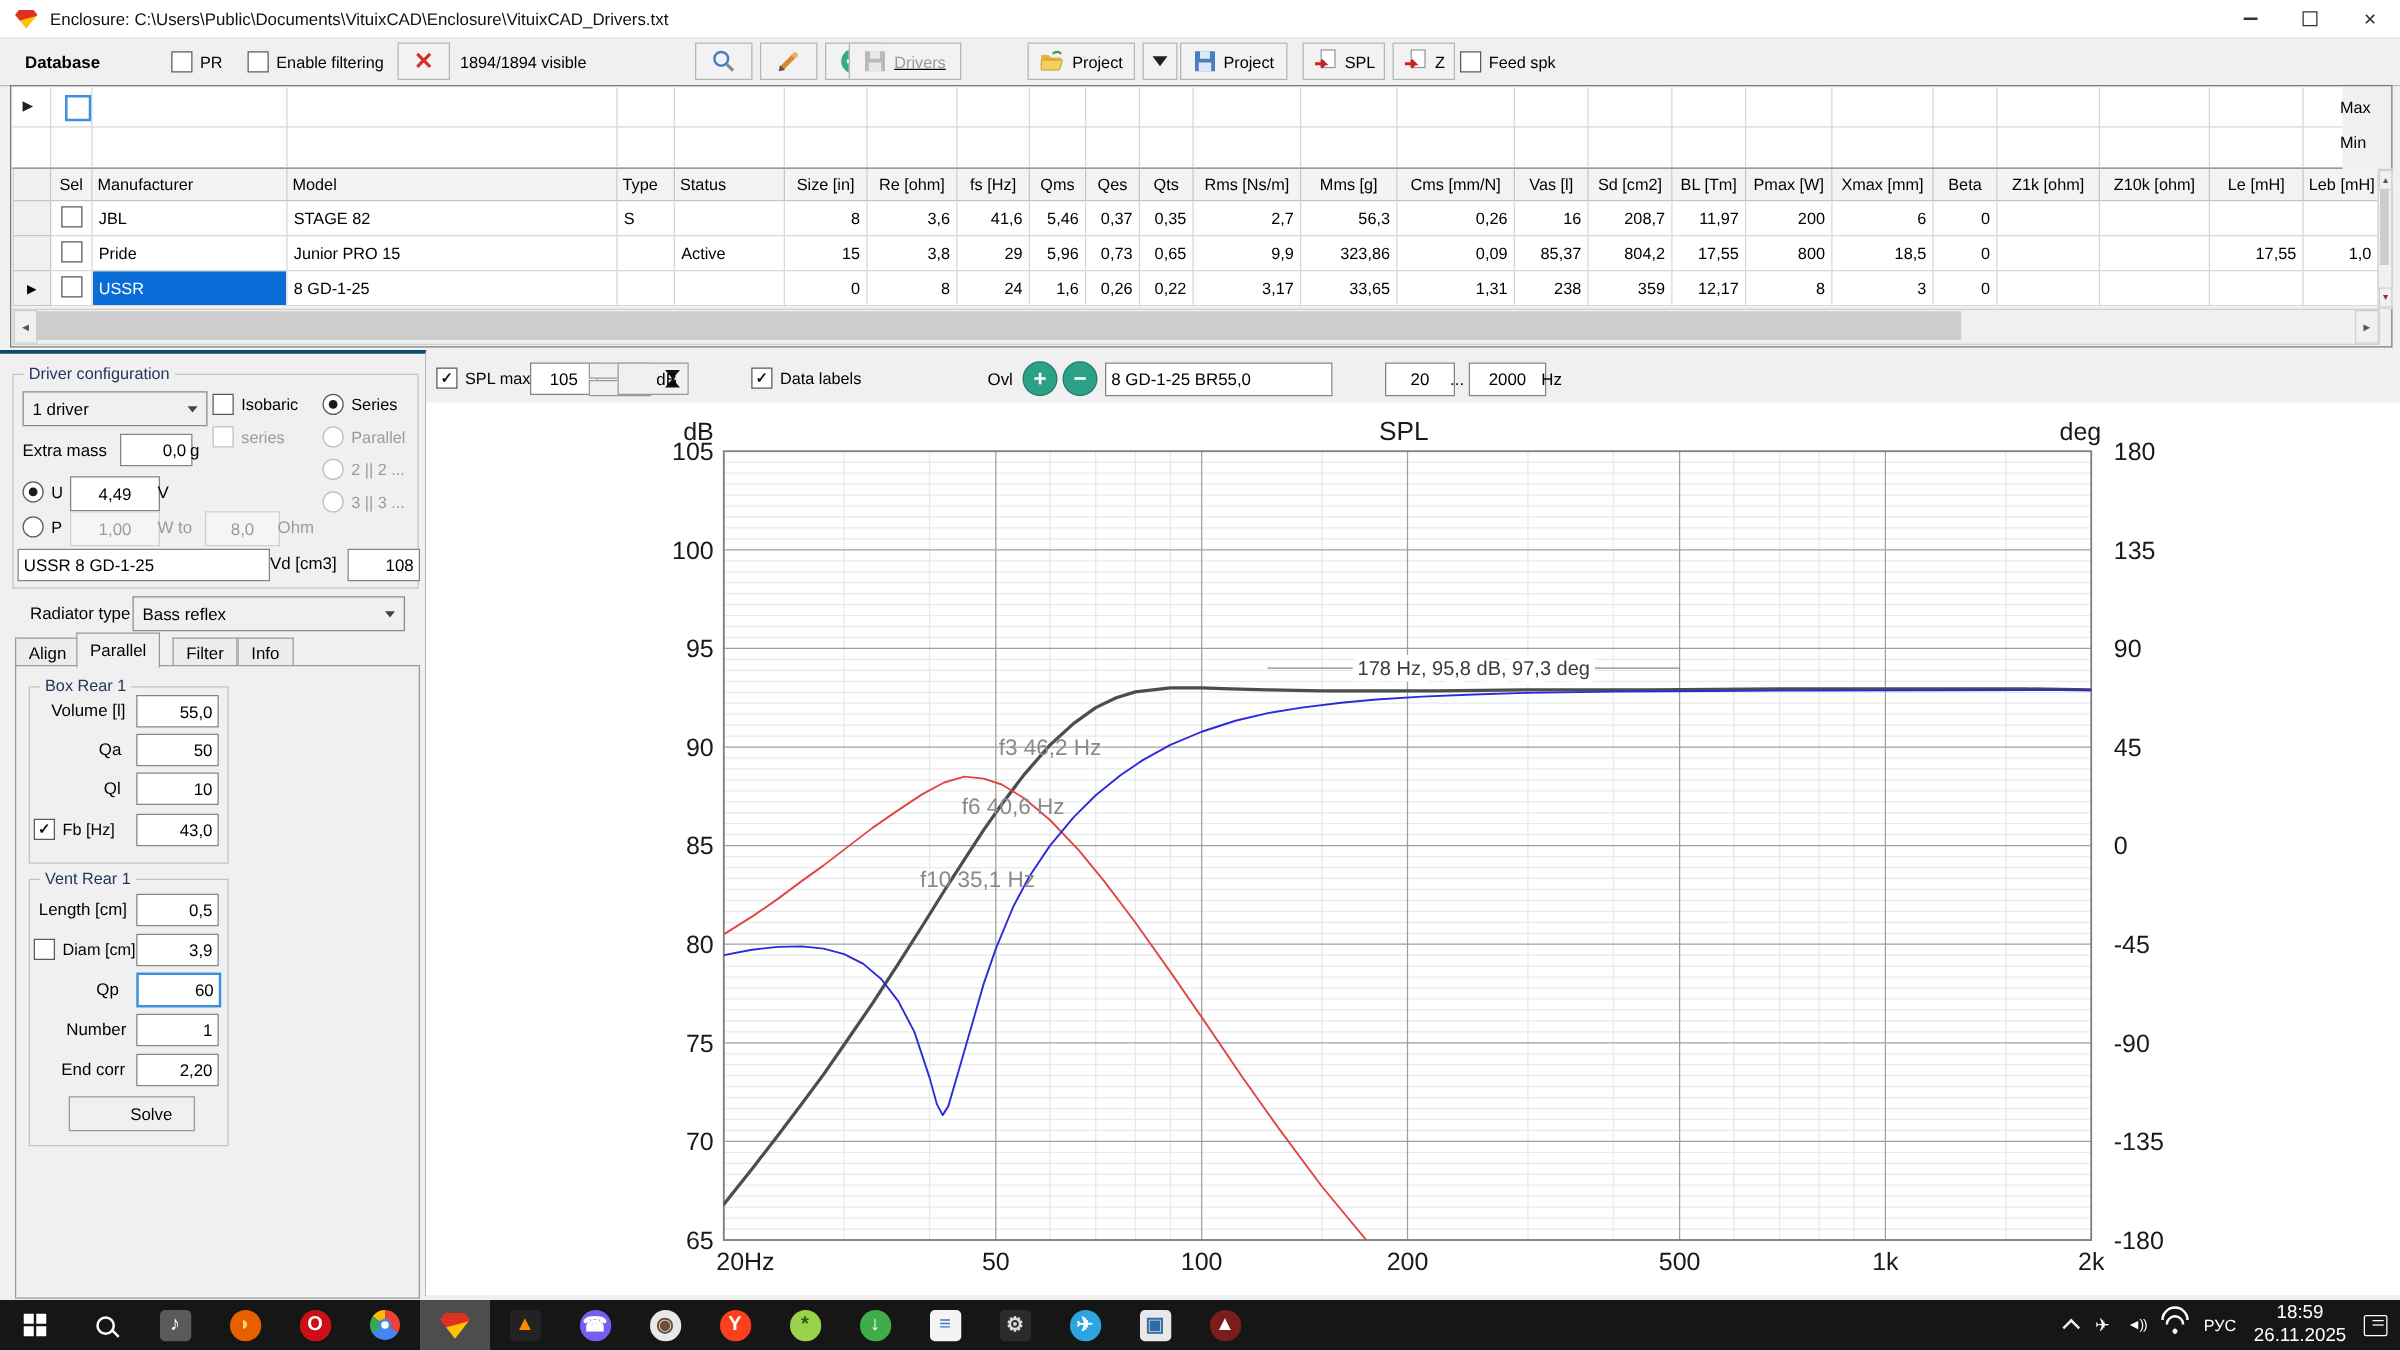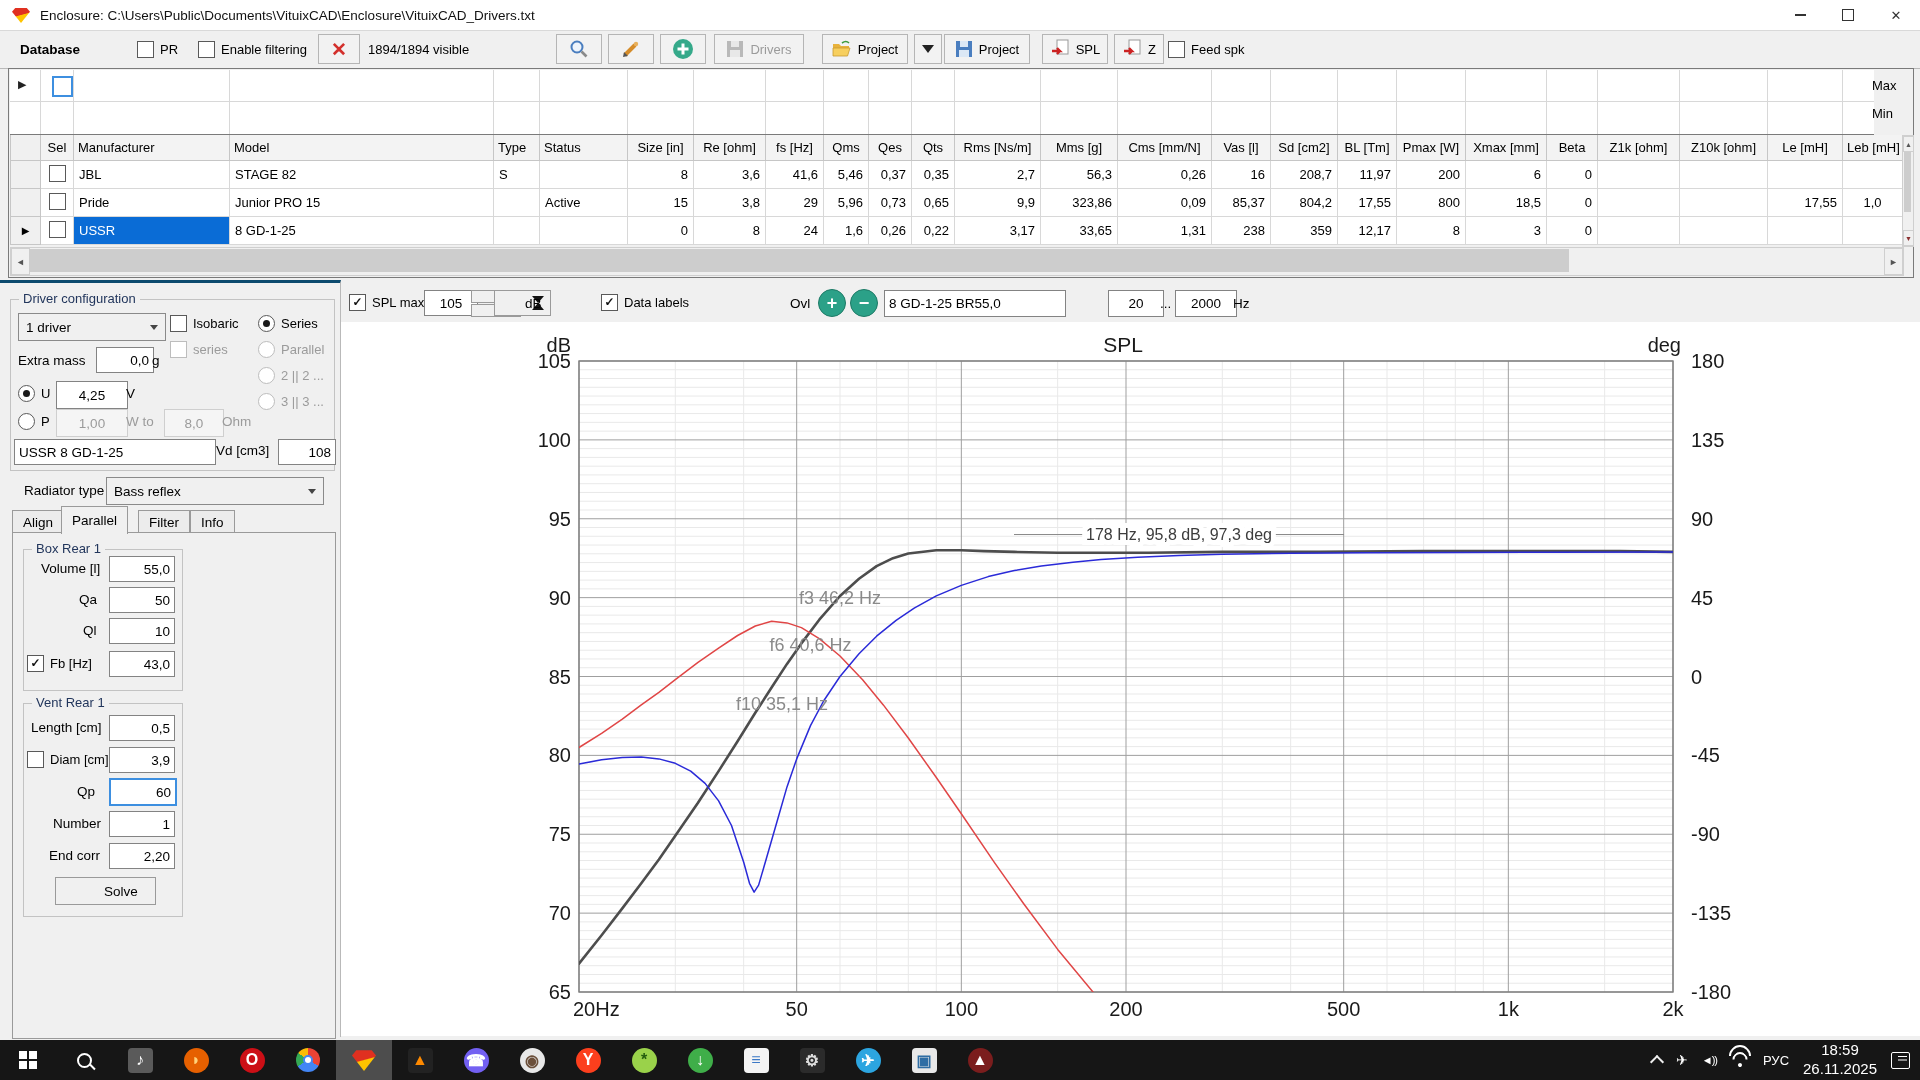--- a/index.html
+++ b/index.html
@@ -152,21 +152,21 @@
       </span>
     <span class="tb" style="left:660px;">
         <span class="tbbtn" style="width:44px;">
       <svg class="svgi" width="22" height="22" viewBox="0 0 22 22">
             <circle cx="11" cy="11" r="10" fill="#35a98a"></circle>
             <line x1="11" y1="5.5" x2="11" y2="16.5" stroke="#fff" stroke-width="3"></line>
             <line x1="5.5" y1="11" x2="16.5" y2="11" stroke="#fff" stroke-width="3"></line>
           </svg>
         </span>
       </span>
-    <span class="tb" style="left:714px;">
+    <span class="tb" style="left:679px;text-decoration:underline;">
         <span class="tbbtn dis" style="width:88px;">
       <svg class="svgi" width="18" height="18" viewBox="0 0 18 18">
             <rect x="1" y="1" width="16" height="16" fill="#b9b9b9"></rect>
             <rect x="5" y="1" width="8" height="6" fill="#e8e8e8"></rect>
             <rect x="4" y="10" width="10" height="7" fill="#e8e8e8"></rect>
           </svg>
       <span>Drivers</span>
         </span>
       </span>
     <span class="tb" style="left:822px;">
@@ -348,21 +348,21 @@
               <td style="text-align:right;">0,09</td>
               <td style="text-align:right;">85,37</td>
               <td style="text-align:right;">804,2</td>
               <td style="text-align:right;">17,55</td>
               <td style="text-align:right;">800</td>
               <td style="text-align:right;">18,5</td>
               <td style="text-align:right;">0</td>
               <td style="text-align:right;"></td>
               <td style="text-align:right;"></td>
               <td style="text-align:right;">17,55</td>
-              <td style="text-align:center;">1,0</td>
+              <td style="text-align:right;">1,0</td>
             </tr>
             <tr>
               <td class="mk">▶</td>
               <td style="text-align:center;"><span class="cb"></span></td>
               <td class="cursel" style="text-align:left;">USSR</td>
               <td style="text-align:left;">8 GD-1-25</td>
               <td style="text-align:left;"></td>
               <td style="text-align:left;"></td>
               <td style="text-align:right;">0</td>
               <td style="text-align:right;">8</td>
@@ -441,21 +441,21 @@
       </span>
     <span class="glabel" style="left:18px;top:70px;">Extra mass</span>
     <span class="inp r" style="position:absolute;left:96px;top:64px;width:48px;height:24px;">0,0</span>
     <span class="glabel" style="left:152px;top:70px;">g</span>
     <span class="lblrow" style="left:18px;top:102px;">
       <span class="rb on">
           <span class="dt"></span>
         </span>
       <span>U</span>
       </span>
-    <span class="inp" style="position:absolute;left:56px;top:98px;width:62px;height:26px;">4,25</span>
+    <span class="inp" style="position:absolute;left:56px;top:98px;width:62px;height:26px;">4,49</span>
     <span class="glabel" style="left:126px;top:103px;">V</span>
     <span class="lblrow" style="left:18px;top:130px;">
       <span class="rb"></span>
       <span>P</span>
       </span>
     <span class="inp dis" style="position:absolute;left:56px;top:126px;width:62px;height:26px;">1,00</span>
     <span class="glabel gray" style="left:126px;top:131px;">W to</span>
     <span class="inp dis" style="position:absolute;left:164px;top:126px;width:50px;height:26px;">8,0</span>
     <span class="glabel gray" style="left:222px;top:131px;">Ohm</span>
     <span class="inp l" style="position:absolute;left:14px;top:156px;width:192px;height:24px;">USSR 8 GD-1-25</span>

